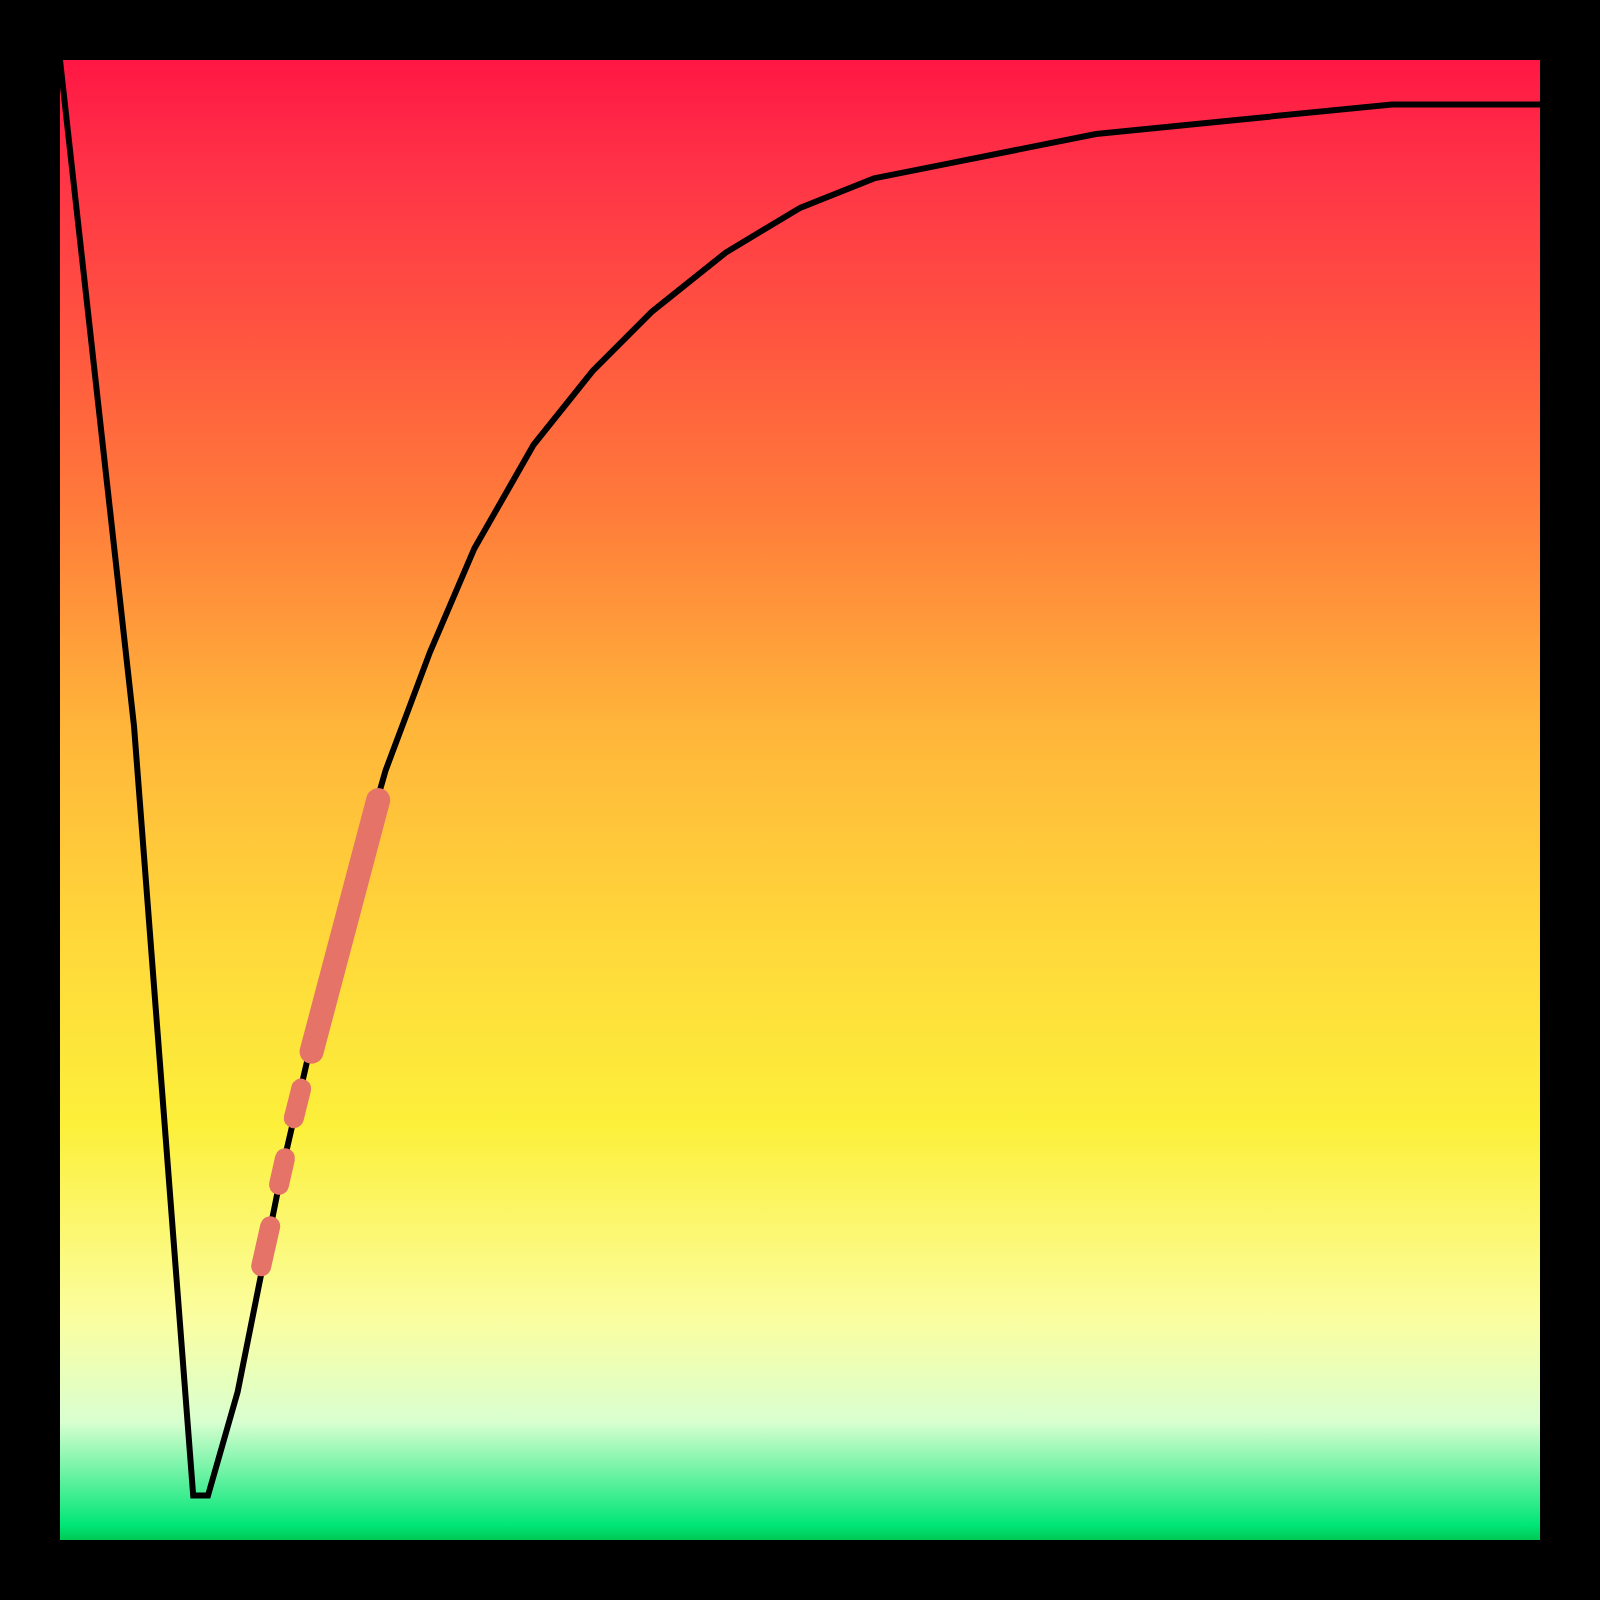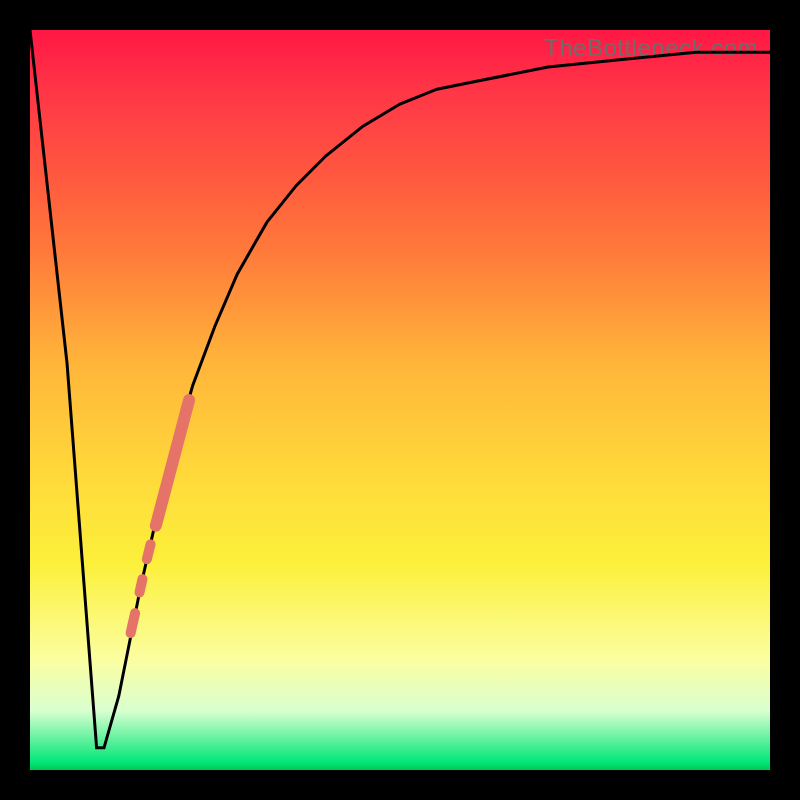--- a/index.html
+++ b/index.html
@@ -54,21 +54,20 @@
     width: 740px;
     height: 740px;
   }
 </style>
 </head>
 <body>
 
 <div class="frame">
   <div class="plot-area">
 
-    <span class="watermark">TheBottleneck.com</span>
 
     <svg class="curve" viewBox="0 0 740 740" preserveAspectRatio="none">
       <path id="curve-path" fill="none" stroke-width="3" stroke-linecap="round" d="M0.0 0.0 L37.0 333.0 L66.6 717.8 L74.0 717.8 L88.8 666.0 L111.0 555.0 L133.2 458.8 L148.0 407.0 L162.8 355.2 L185.0 296.0 L207.2 244.2 L236.8 192.4 L266.4 155.4 L296.0 125.8 L333.0 96.2 L370.0 74.0 L407.0 59.2 L444.0 51.8 L518.0 37.0 L592.0 29.6 L666.0 22.2 L740.0 22.2" stroke="#000000"></path>
       <g id="overlay-group">
           <line x1="125.8" y1="495.8" x2="159.1" y2="370.0" stroke="#e57368" stroke-width="12" stroke-linecap="round"></line>
           <line x1="116.9" y1="529.1" x2="120.6" y2="514.3" stroke="#e57368" stroke-width="10" stroke-linecap="round"></line>
           <line x1="109.5" y1="562.4" x2="112.5" y2="549.1" stroke="#e57368" stroke-width="10" stroke-linecap="round"></line>
           <line x1="100.6" y1="603.1" x2="105.1" y2="583.1" stroke="#e57368" stroke-width="10" stroke-linecap="round"></line>
         </g>
     </svg>

